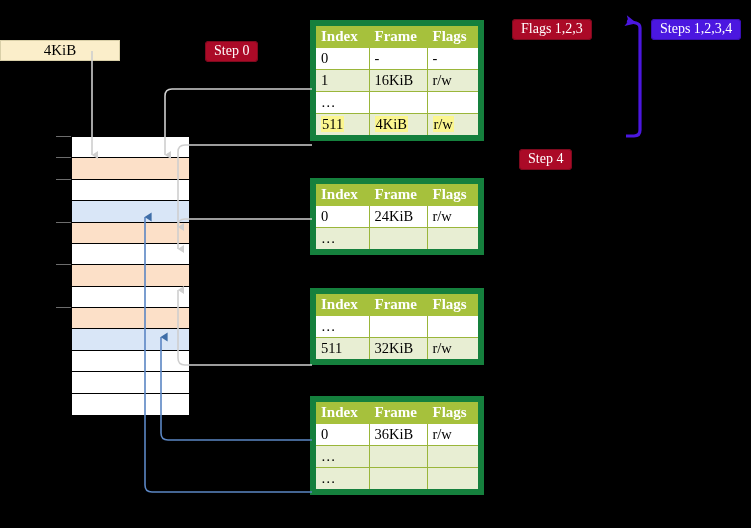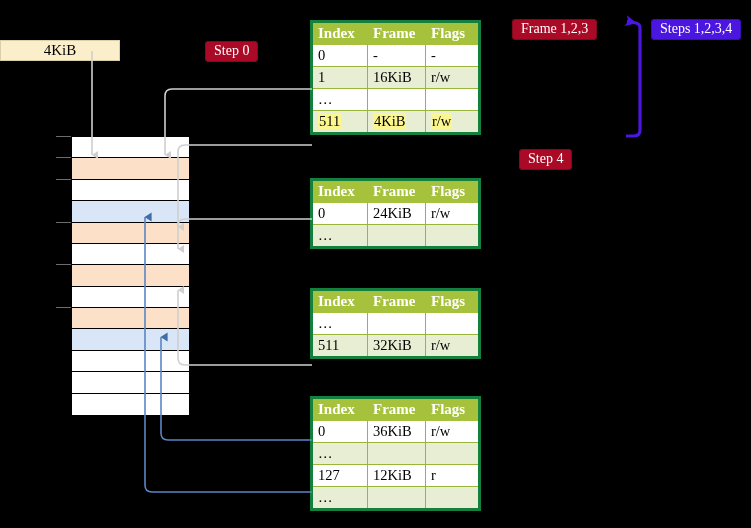--- a/index.html
+++ b/index.html
@@ -2,21 +2,21 @@
 <html><head>
 <meta charset="utf-8">
 <style>
   html,body{margin:0;padding:0;background:#000;}
   body{width:751px;height:528px;position:relative;overflow:hidden;
        font-family:"Liberation Serif",serif;}
   .stage{position:absolute;left:0;top:0;width:751px;height:528px;}
 
   
   .ptable{position:absolute;border-collapse:collapse;background:#3b82f6;
-          border:3px solid #15803d;font-size:14.5px;color:#000;}
+          border:6px solid #15803d;font-size:14.5px;color:#000;}
   .ptable td,.ptable th{border:1px solid #9ab63a;padding:2px 5px;
           text-align:left;font-weight:normal;height:19px;box-sizing:border-box;
           white-space:nowrap;overflow:hidden;}
   .ptable th{background:#a6c13c;color:#ffffff;font-weight:bold;font-size:15px;
           border:1px solid #a6c13c;}
   .ptable tr.alt td{background:#e8eed3;}
   .ptable tr.plain td{background:#ffffff;}
   .c-idx{width:56px;}
   .c-frm{width:58px;}
   .c-flg{width:54px;}
@@ -61,21 +61,21 @@
     <span>4KiB</span>
   </div>
 
   <div class="badge b-red" style="left:205px;top:41px;">
     <span>Step 0</span>
   </div>
   <div class="badge b-red" style="left:519px;top:149px;">
     <span>Step 4</span>
   </div>
   <div class="badge b-red" style="left:512px;top:19px;">
-    <span>Frame 1,2,3</span>
+    <span>Flags 1,2,3</span>
   </div>
   <div class="badge b-blue" style="left:651px;top:19px;text-align:right;">
     <span>Steps 1,2,3,4</span>
   </div>
 
   <div class="memcol" id="memcol">
       <div class="memrow m-white" style="height: 21.3846px;"></div>
       <div class="memrow m-orange" style="height: 21.3846px;"></div>
       <div class="memrow m-white" style="height: 21.3846px;"></div>
       <div class="memrow m-blue" style="height: 21.3846px;"></div>
@@ -174,25 +174,20 @@
       <tbody>
         <tr class="plain">
           <td class="c-idx">0</td>
           <td class="c-frm">36KiB</td>
           <td class="c-flg">r/w</td>
         </tr>
         <tr class="alt">
           <td class="c-idx">…</td>
           <td class="c-frm"></td>
           <td class="c-flg"></td>
-        </tr>
-        <tr class="plain">
-          <td class="c-idx">127</td>
-          <td class="c-frm">12KiB</td>
-          <td class="c-flg">r</td>
         </tr>
         <tr class="alt">
           <td class="c-idx">…</td>
           <td class="c-frm"></td>
           <td class="c-flg"></td>
         </tr>
       </tbody>
     </table>
 
   <svg class="wires" viewBox="0 0 751 528">

